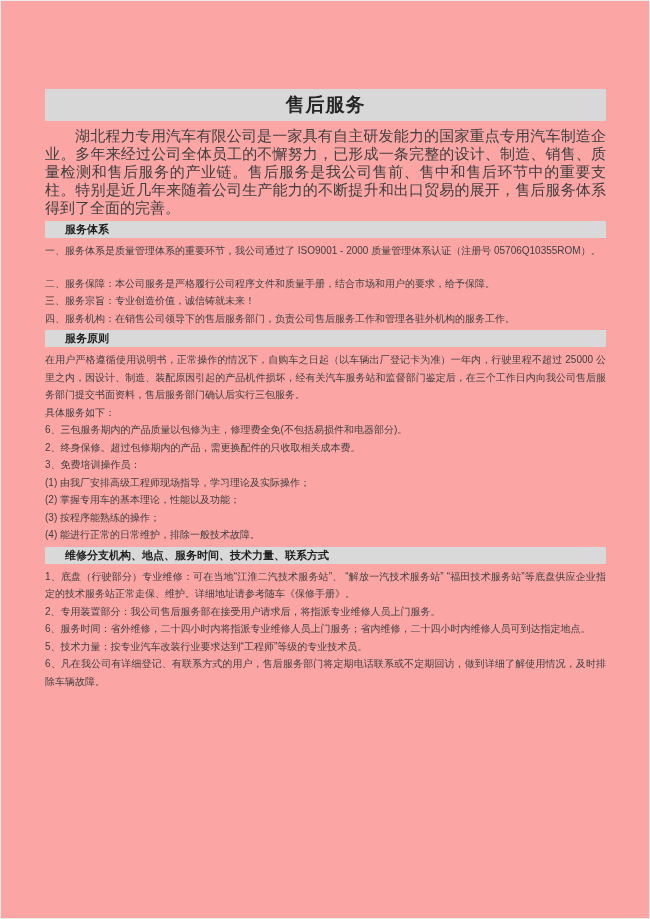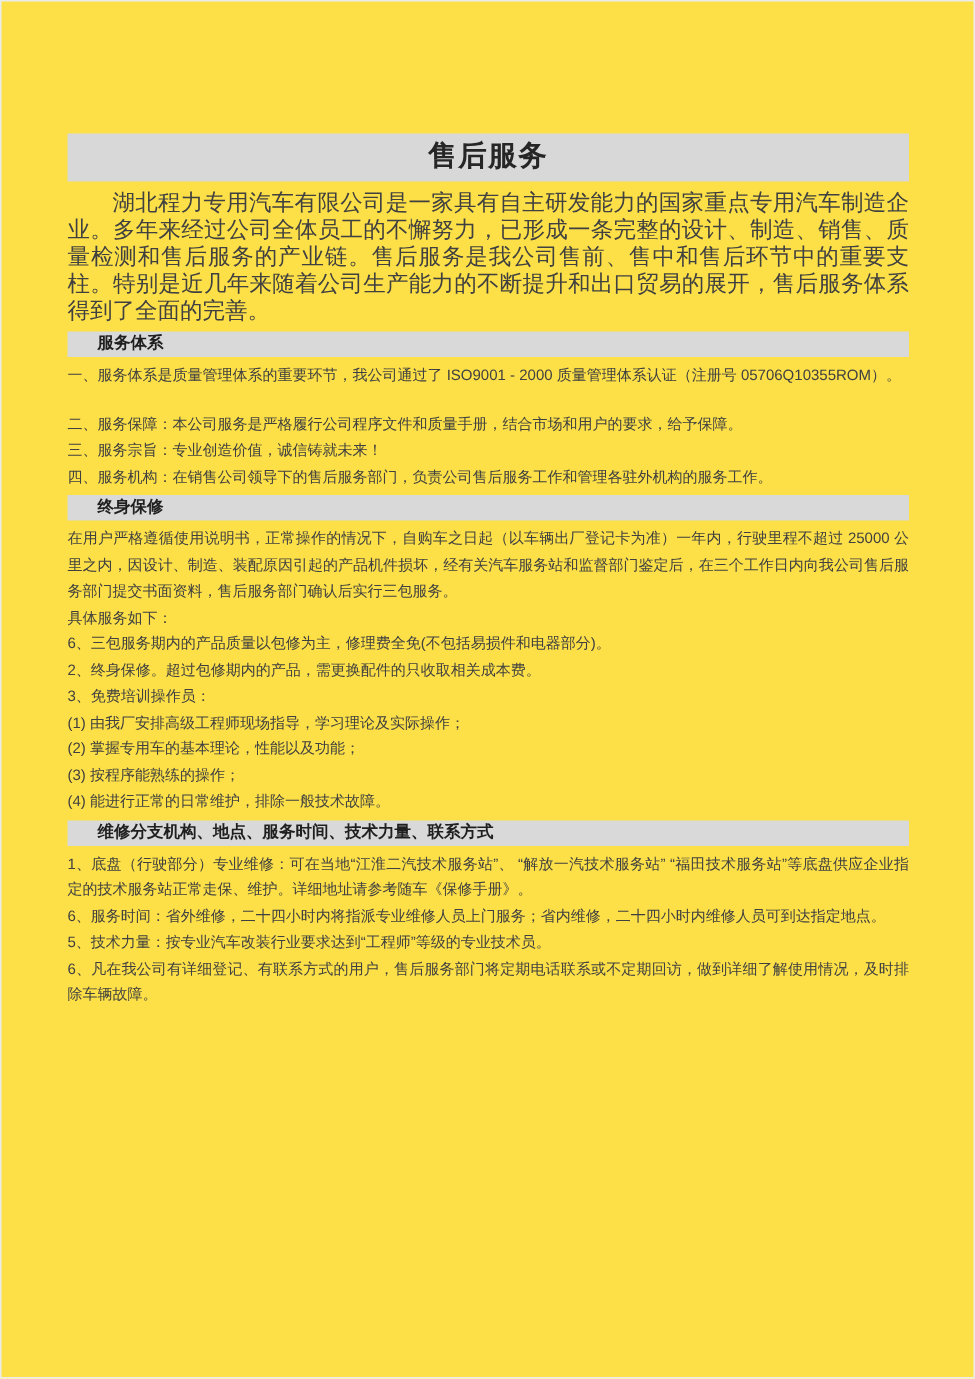--- a/index.html
+++ b/index.html
@@ -5,21 +5,21 @@
   html, body {
     margin: 0;
     padding: 0;
     background: #ffffff;
     font-family: "Liberation Sans", sans-serif;
   }
   .page {
     position: relative;
     width: 650px;
     height: 919px;
-    background: #fde047;
+    background: #fca5a5;
     border: 1px solid #ebebeb;
     box-sizing: border-box;
     overflow: hidden;
   }
   .content {
     position: absolute;
     top: 88px;
     left: 44px;
     width: 561px;
   }
@@ -70,31 +70,32 @@
 
     <p class="intro">湖北程力专用汽车有限公司是一家具有自主研发能力的国家重点专用汽车制造企业。多年来经过公司全体员工的不懈努力，已形成一条完整的设计、制造、销售、质量检测和售后服务的产业链。售后服务是我公司售前、售中和售后环节中的重要支柱。特别是近几年来随着公司生产能力的不断提升和出口贸易的展开，售后服务体系得到了全面的完善。</p>
 
     <div class="sec-heading">服务体系</div>
     <div class="line">一、服务体系是质量管理体系的重要环节，我公司通过了 ISO9001 - 2000 质量管理体系认证（注册号 05706Q10355ROM）。</div>
     <div class="line blank"></div>
     <div class="line">二、服务保障：本公司服务是严格履行公司程序文件和质量手册，结合市场和用户的要求，给予保障。</div>
     <div class="line">三、服务宗旨：专业创造价值，诚信铸就未来！</div>
     <div class="line">四、服务机构：在销售公司领导下的售后服务部门，负责公司售后服务工作和管理各驻外机构的服务工作。</div>
 
-    <div class="sec-heading">终身保修</div>
+    <div class="sec-heading">服务原则</div>
     <div class="line">在用户严格遵循使用说明书，正常操作的情况下，自购车之日起（以车辆出厂登记卡为准）一年内，行驶里程不超过 25000 公里之内，因设计、制造、装配原因引起的产品机件损坏，经有关汽车服务站和监督部门鉴定后，在三个工作日内向我公司售后服务部门提交书面资料，售后服务部门确认后实行三包服务。</div>
     <div class="line">具体服务如下：</div>
     <div class="line">6、三包服务期内的产品质量以包修为主，修理费全免(不包括易损件和电器部分)。</div>
     <div class="line">2、终身保修。超过包修期内的产品，需更换配件的只收取相关成本费。</div>
     <div class="line">3、免费培训操作员：</div>
     <div class="line">(1) 由我厂安排高级工程师现场指导，学习理论及实际操作；</div>
     <div class="line">(2) 掌握专用车的基本理论，性能以及功能；</div>
     <div class="line">(3) 按程序能熟练的操作；</div>
     <div class="line">(4) 能进行正常的日常维护，排除一般技术故障。</div>
 
     <div class="sec-heading">维修分支机构、地点、服务时间、技术力量、联系方式</div>
     <div class="line">1、底盘（行驶部分）专业维修：可在当地“江淮二汽技术服务站”、 “解放一汽技术服务站” “福田技术服务站”等底盘供应企业指定的技术服务站正常走保、维护。详细地址请参考随车《保修手册》。</div>
+    <div class="line">2、专用装置部分：我公司售后服务部在接受用户请求后，将指派专业维修人员上门服务。</div>
     <div class="line">6、服务时间：省外维修，二十四小时内将指派专业维修人员上门服务；省内维修，二十四小时内维修人员可到达指定地点。</div>
     <div class="line">5、技术力量：按专业汽车改装行业要求达到“工程师”等级的专业技术员。</div>
     <div class="line">6、凡在我公司有详细登记、有联系方式的用户，售后服务部门将定期电话联系或不定期回访，做到详细了解使用情况，及时排除车辆故障。</div>
 
   </div>
 </div>
 
 </body></html>

